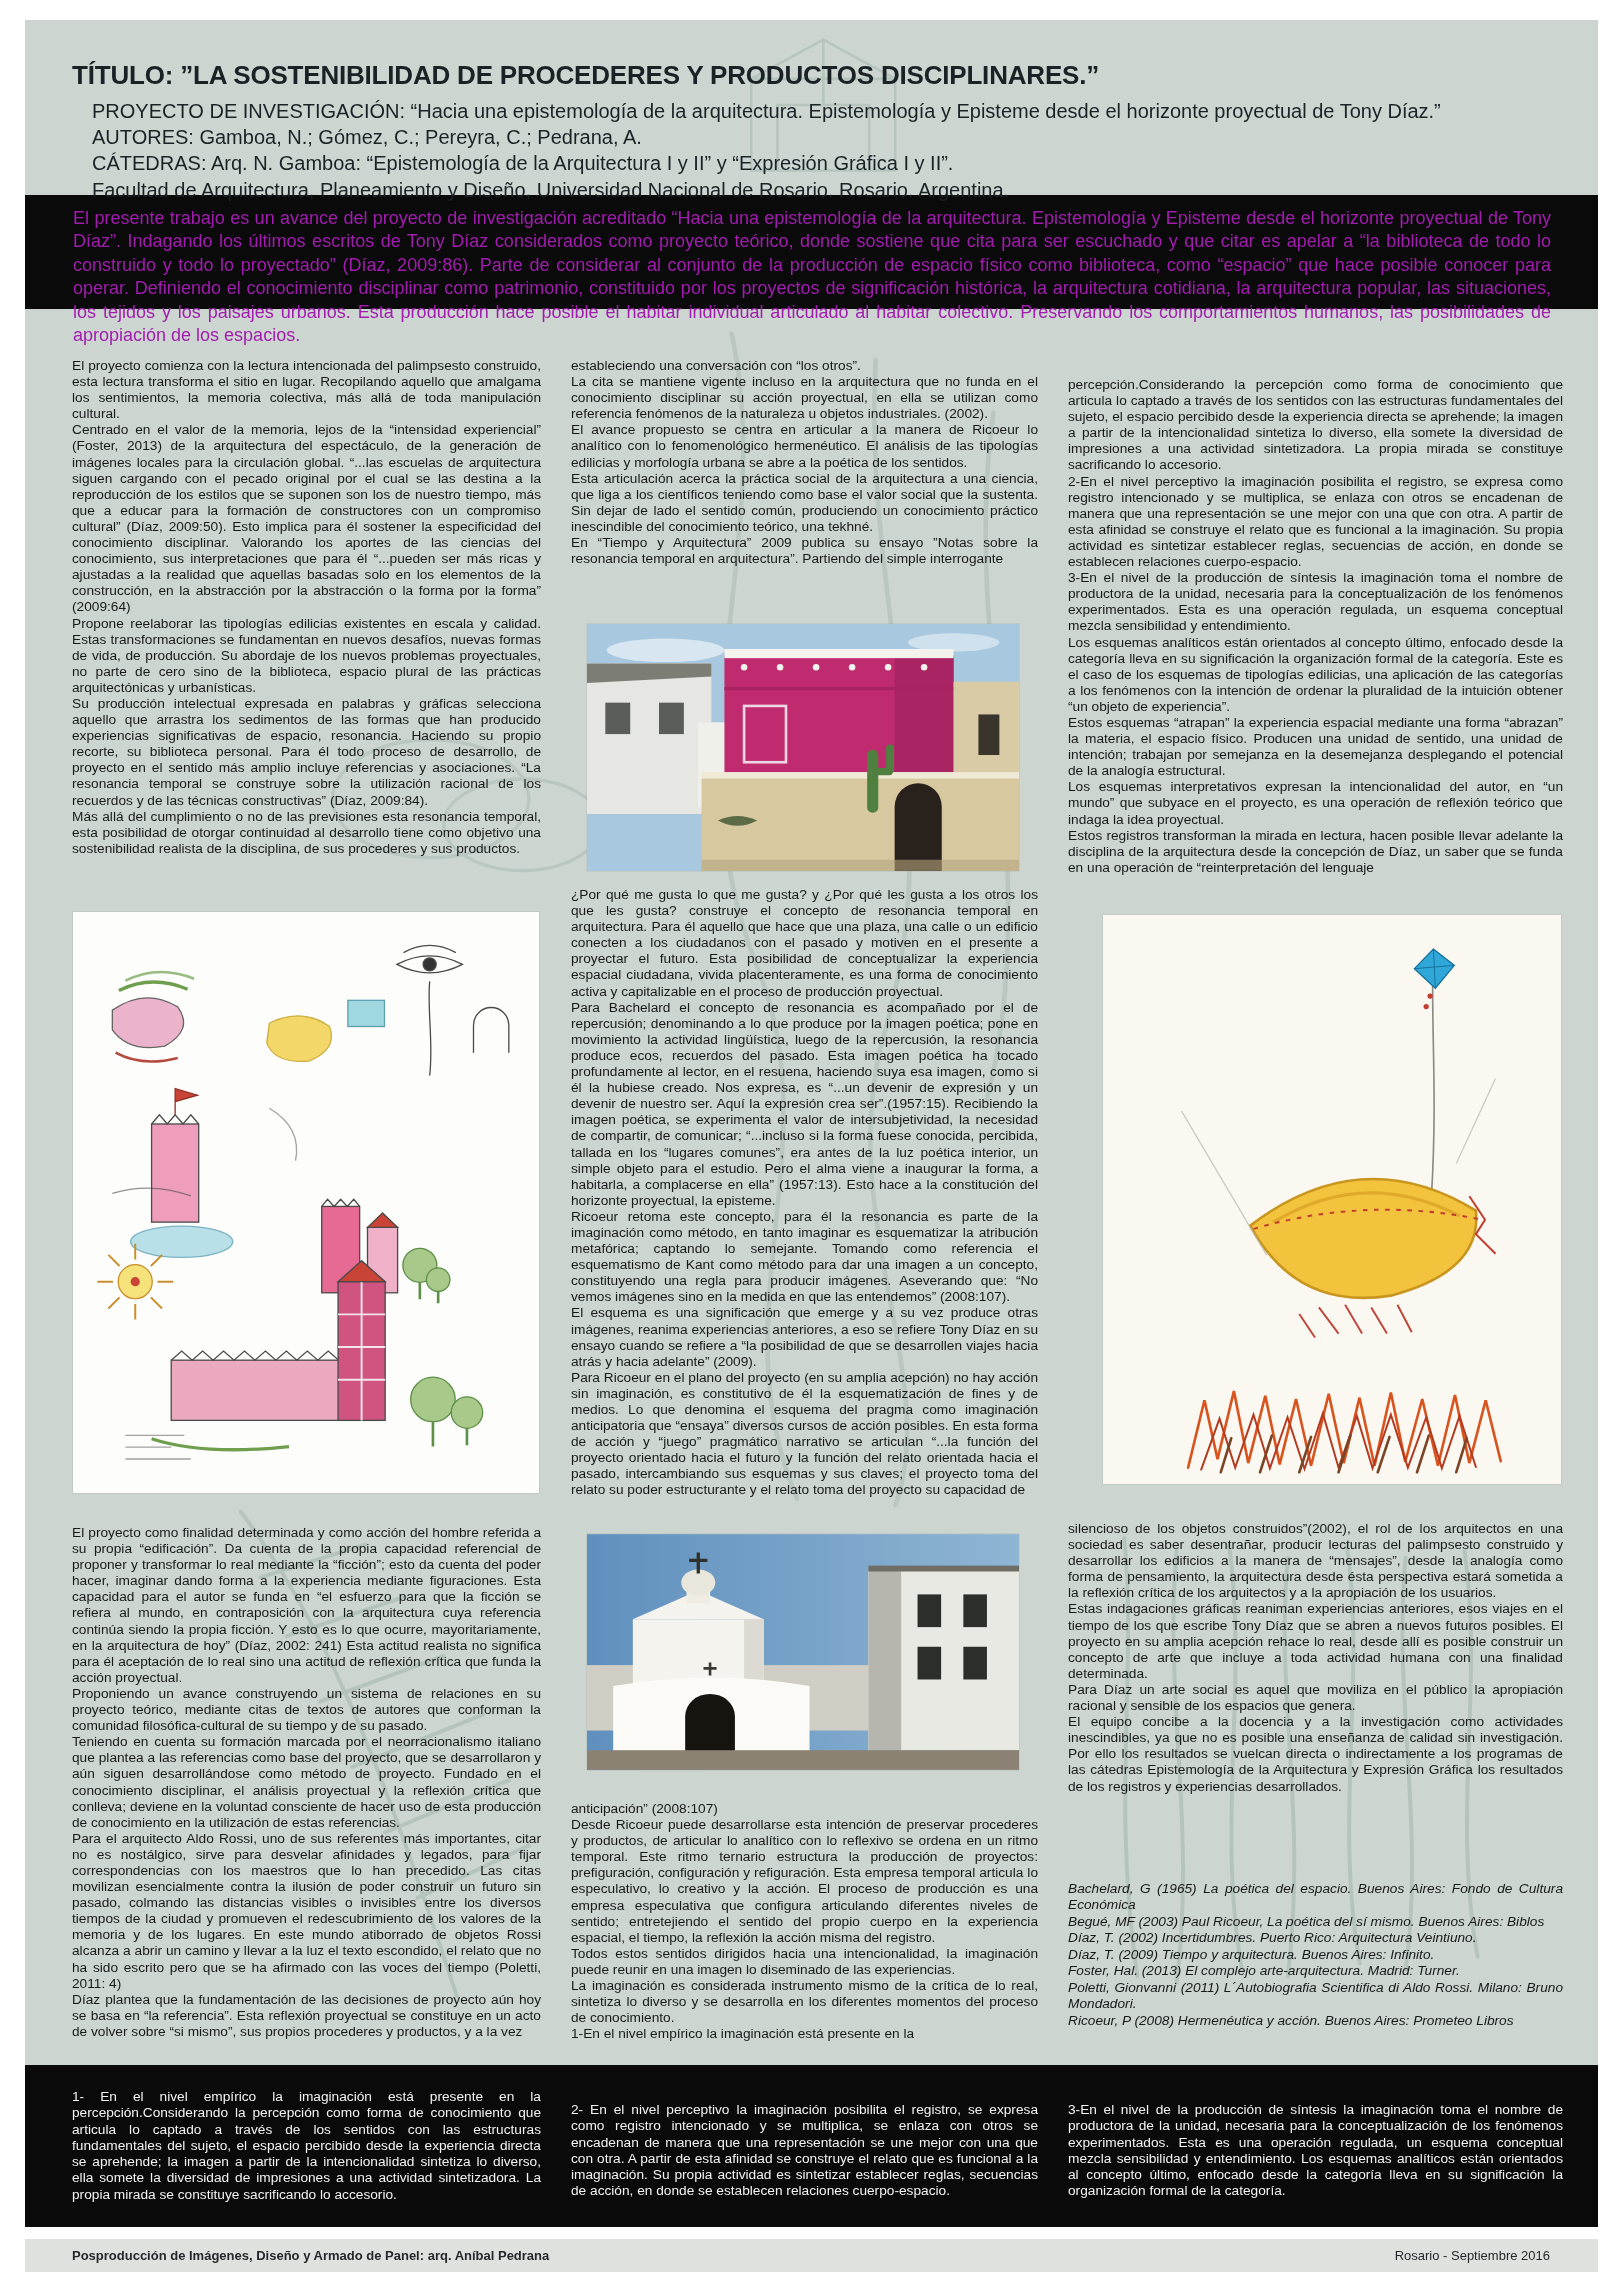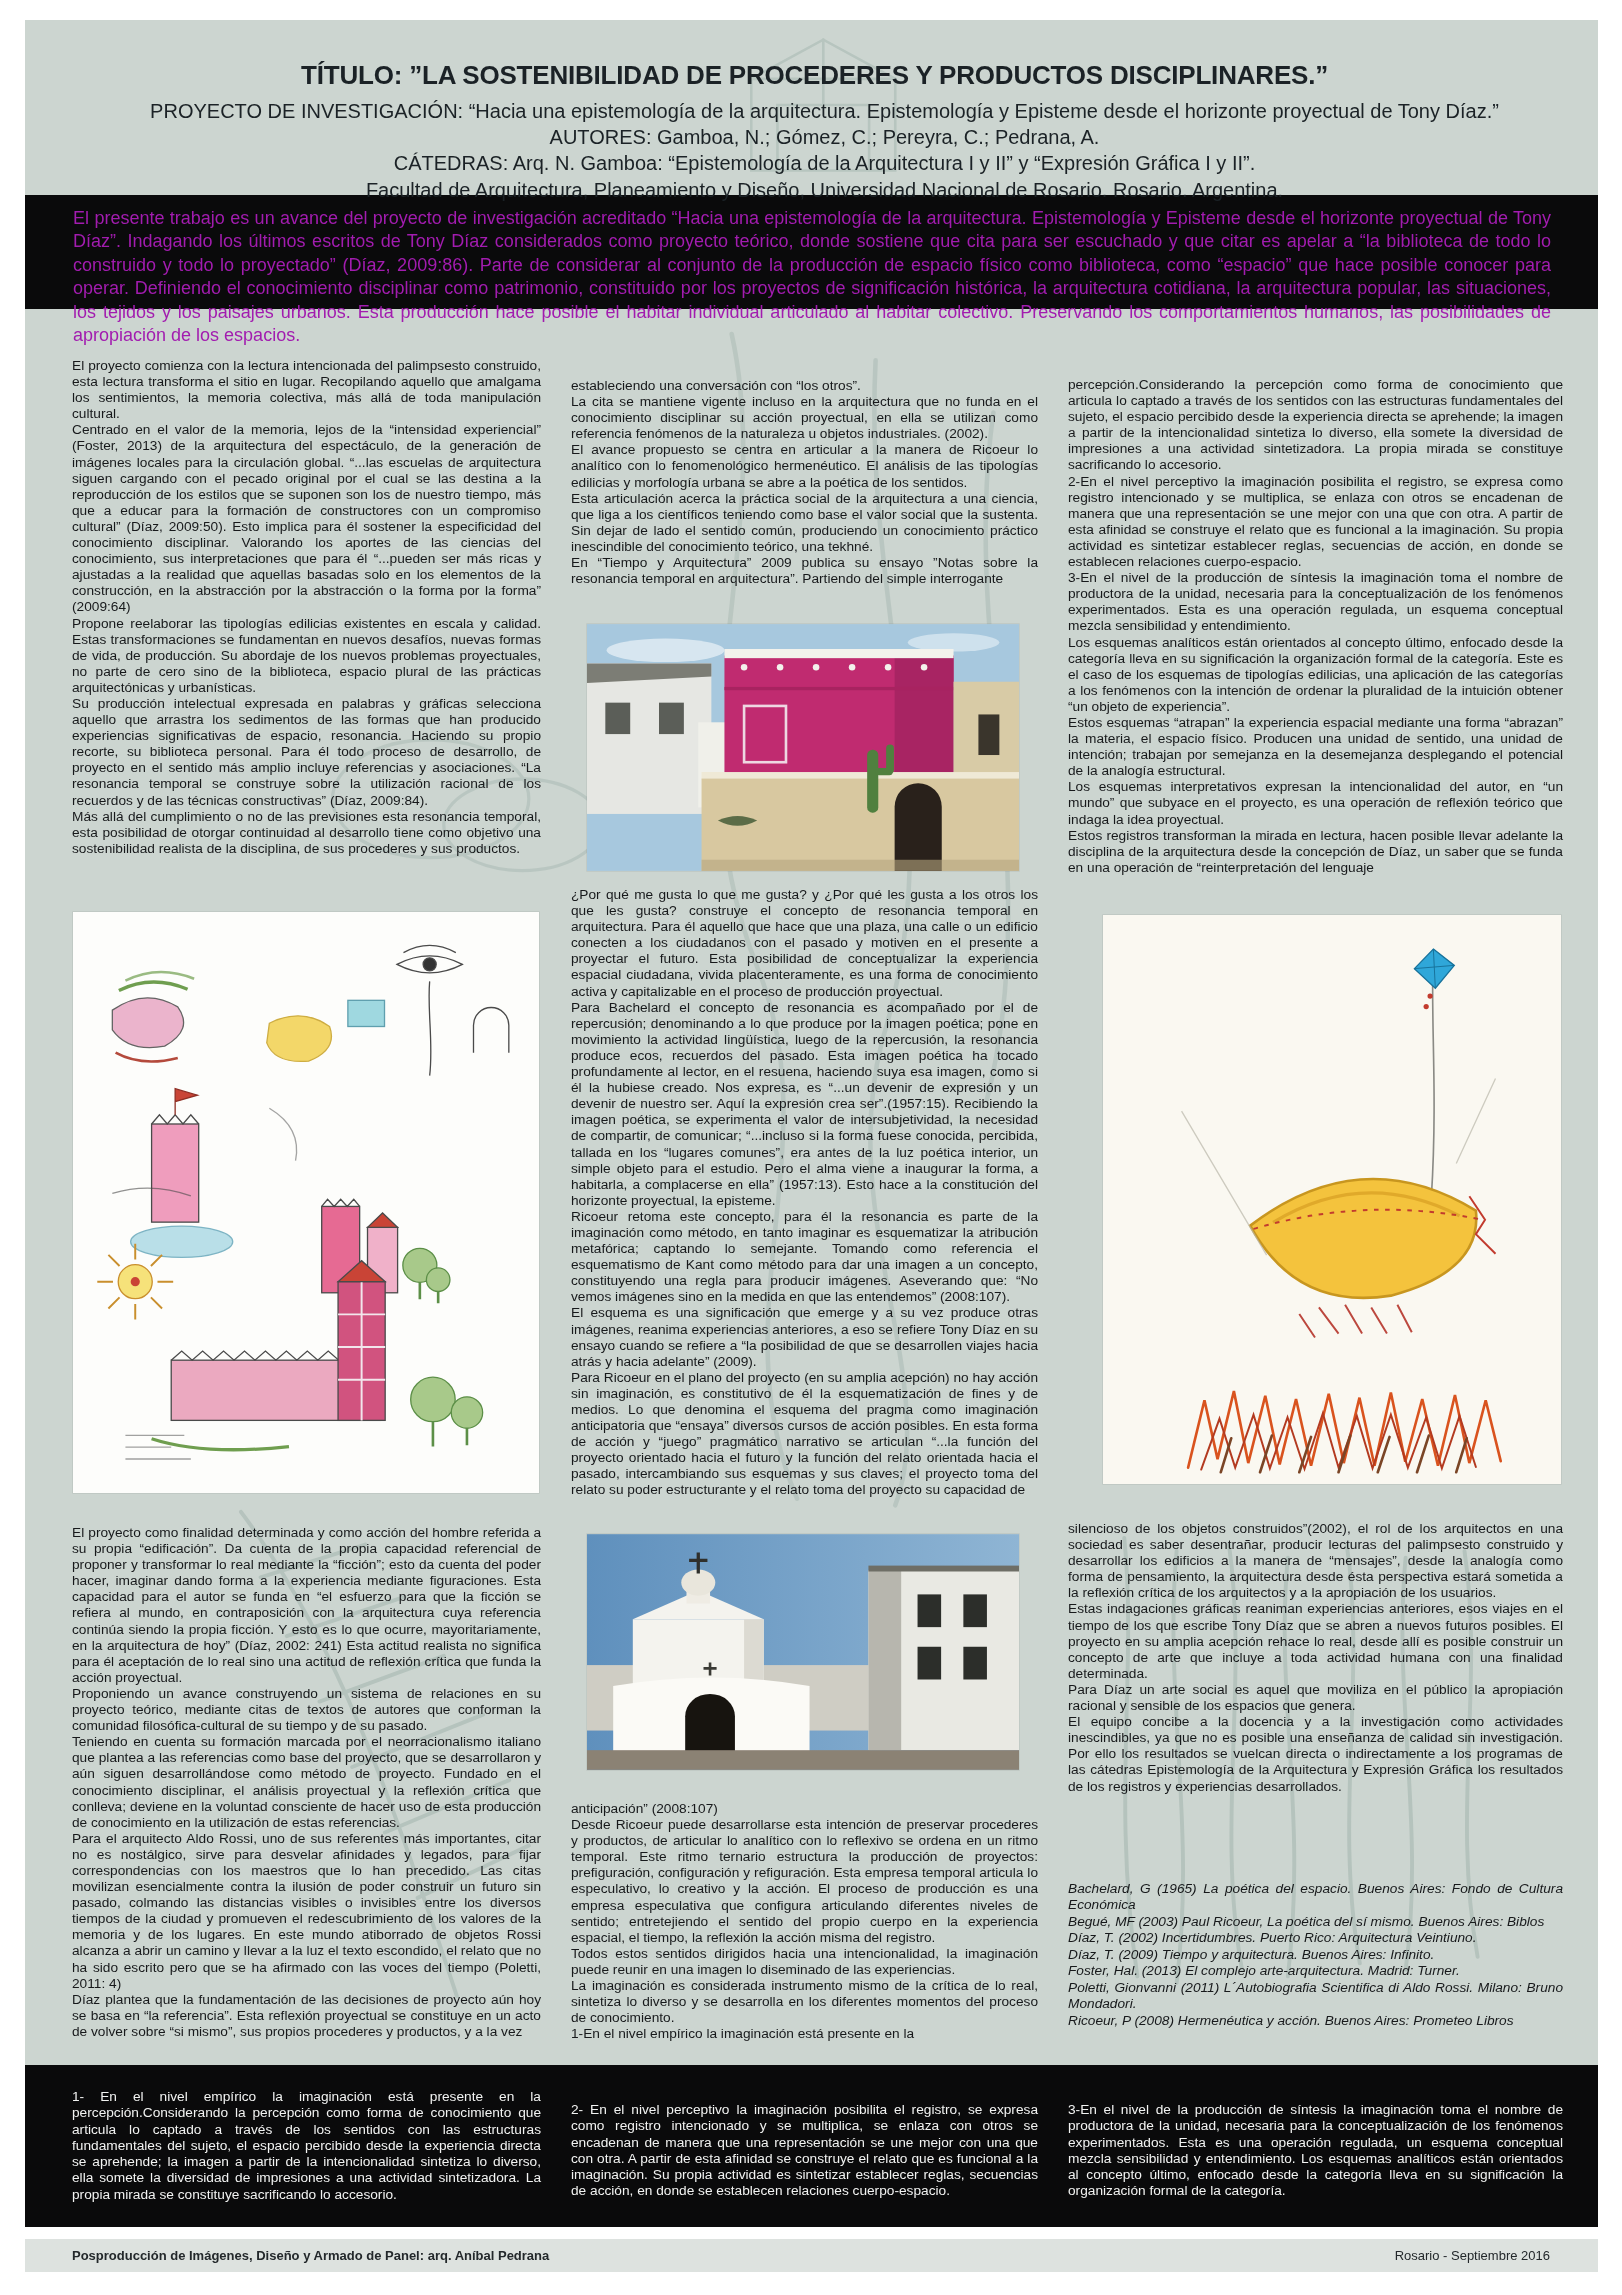--- a/index.html
+++ b/index.html
@@ -9,21 +9,21 @@
     color:#17191b;
   }
   .abs{position:absolute;}
   .bg-sage{left:25px; top:19.6px; width:1573px; height:2207px; background:#ccd5d0;}
   .band{left:25px; width:1573px; background:#0a0a0b;}
   .band.abstract-band{top:195px; height:114px;}
   .band.notes-band{top:2065px; height:162px;}
   .credits-bar{left:25px; top:2239px; width:1573px; height:33px; background:#dde2df;}
   .wm{pointer-events:none;}
 
-  .header-block{left:72px; top:60px; width:1485px; z-index:3; color:#1b2226;text-align:center;}
+  .header-block{left:72px; top:60px; width:1485px; z-index:3; color:#1b2226;}
   .header-title{font-size:26px; font-weight:bold; letter-spacing:-0.2px; margin-bottom:6.5px;}
   .header-line{font-size:20px; line-height:1.32;margin-left:20px;}
 
   .abstract-text{
     left:73px; top:207px; width:1478px; z-index:3;
     font-size:18px; line-height:1.3; text-align:justify; color:#a21caf;
   }
 
   .textcol{z-index:3; font-size:13.7px; line-height:1.175; text-align:justify; color:#17191b;}
   .textcol p{margin:0; padding:0;}
@@ -171,21 +171,21 @@
   </div>
 
   <div class="abs textcol" style="left:72px; top:1525px; width:469px;">
       <p>El proyecto como finalidad determinada y como acción del hombre referida a su propia “edificación”. Da cuenta de la propia capacidad referencial de proponer y transformar lo real mediante la “ficción”; esto da cuenta del poder hacer, imaginar dando forma a la experiencia mediante figuraciones. Esta capacidad para el autor se funda en “el esfuerzo para que la ficción se refiera al mundo, en contraposición con la arquitectura cuya referencia continúa siendo la propia ficción. Y esto es lo que ocurre, mayoritariamente, en la arquitectura de hoy” (Díaz, 2002: 241) Esta actitud realista no significa para él aceptación de lo real sino una actitud de reflexión crítica que funda la acción proyectual.</p>
       <p>Proponiendo un avance construyendo un sistema de relaciones en su proyecto teórico, mediante citas de textos de autores que conforman la comunidad filosófica-cultural de su tiempo y de su pasado.</p>
       <p>Teniendo en cuenta su formación marcada por el neorracionalismo italiano que plantea a las referencias como base del proyecto, que se desarrollaron y aún siguen desarrollándose como método de proyecto. Fundado en el conocimiento disciplinar, el análisis proyectual y la reflexión crítica que conlleva; deviene en la voluntad consciente de hacer uso de esta producción de conocimiento en la utilización de estas referencias.</p>
       <p>Para el arquitecto Aldo Rossi, uno de sus referentes más importantes, citar no es nostálgico, sirve para desvelar afinidades y legados, para fijar correspondencias con los maestros que lo han precedido. Las citas movilizan esencialmente contra la ilusión de poder construir un futuro sin pasado, colmando las distancias visibles o invisibles entre los diversos tiempos de la ciudad y promueven el redescubrimiento de los valores de la memoria y de los lugares. En este mundo atiborrado de objetos Rossi alcanza a abrir un camino y llevar a la luz el texto escondido, el relato que no ha sido escrito pero que se ha afirmado con las voces del tiempo (Poletti, 2011: 4)</p>
       <p>Díaz plantea que la fundamentación de las decisiones de proyecto aún hoy se basa en “la referencia”. Esta reflexión proyectual se constituye en un acto de volver sobre “si mismo”, sus propios procederes y productos, y a la vez</p>
     </div>
 
-  <div class="abs textcol" style="left:571px; top:378px; width:467px;">
+  <div class="abs textcol" style="left:571px; top:358px; width:467px;">
       <p>estableciendo una conversación con “los otros”.</p>
       <p> La cita se mantiene vigente incluso en la arquitectura que no funda en el conocimiento disciplinar su acción proyectual, en ella se utilizan como referencia fenómenos de la naturaleza u objetos industriales. (2002).</p>
       <p>El avance propuesto se centra en articular a la manera de Ricoeur lo analítico con lo fenomenológico hermenéutico. El análisis de las tipologías edilicias y morfología urbana se abre a la poética de los sentidos.</p>
       <p>Esta articulación acerca la práctica social de la arquitectura a una ciencia, que liga a los científicos teniendo como base el valor social que la sustenta. Sin dejar de lado el sentido común, produciendo un conocimiento práctico inescindible del conocimiento teórico, una tekhné.</p>
       <p>En “Tiempo y Arquitectura” 2009 publica su ensayo  ”Notas sobre la resonancia temporal en arquitectura”. Partiendo del simple interrogante</p>
     </div>
 
   <div class="abs figure" style="left:587px; top:624px; width:432px; height:247px;">
     <svg viewBox="0 0 660 377">
       <rect width="660" height="377" fill="#a7c8de"></rect>

